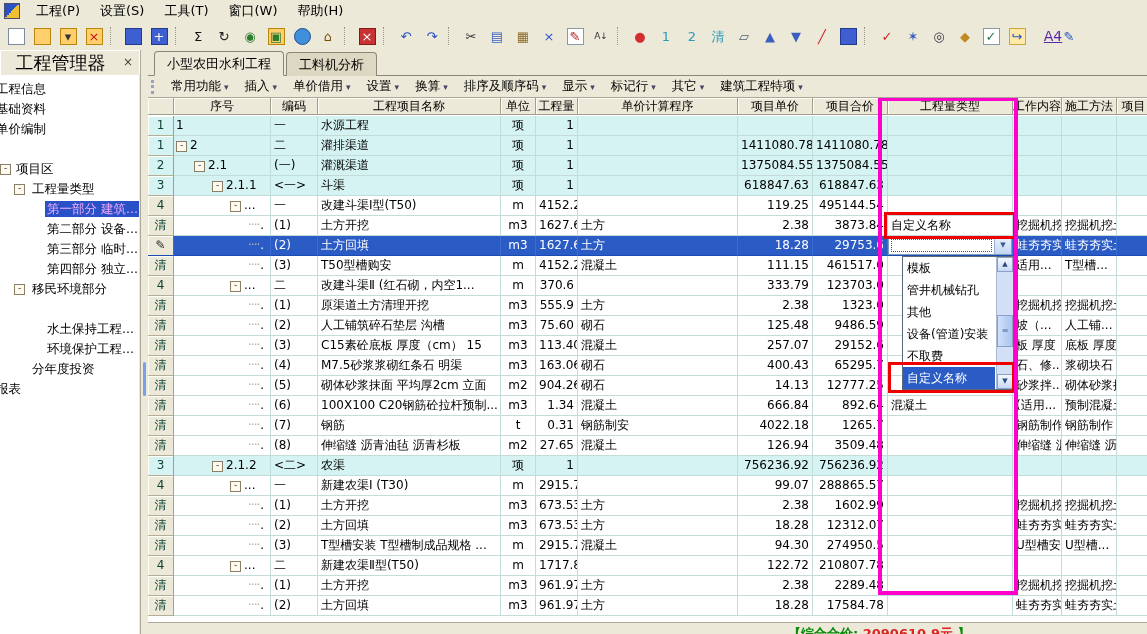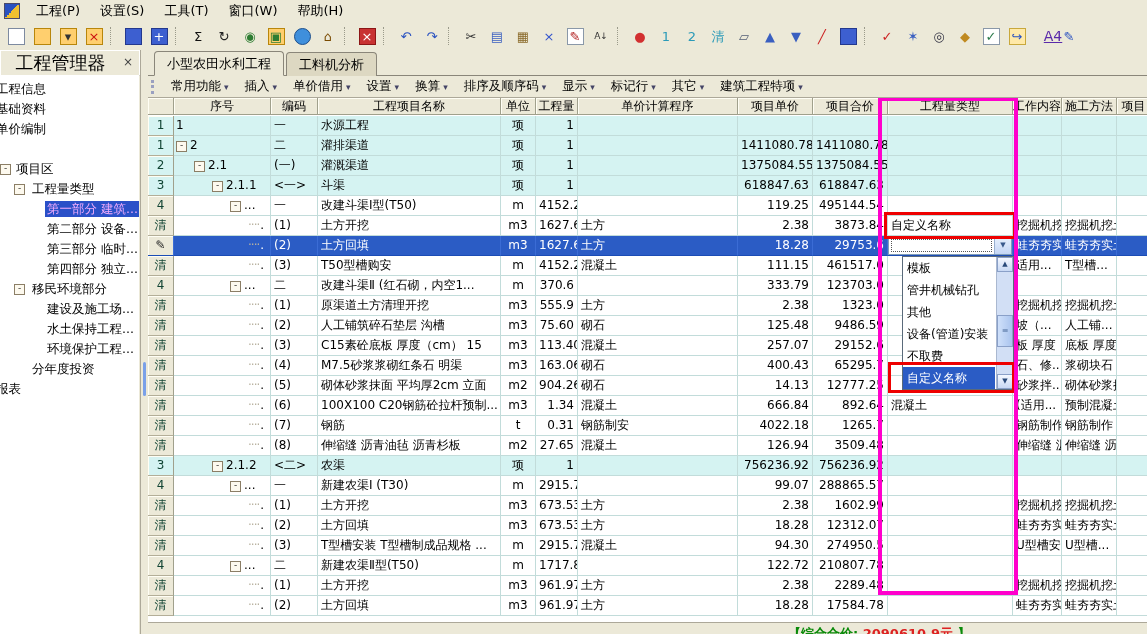--- a/index.html
+++ b/index.html
@@ -241,23 +241,20 @@
       </div>
       <div class="tree-item" style="top: 164px;">
         <span class="tree-label" style="left: 45px;">第三部分 临时...</span>
       </div>
       <div class="tree-item" style="top: 184px;">
         <span class="tree-label" style="left: 45px;">第四部分 独立...</span>
       </div>
       <div class="tree-item" style="top: 204px;">
         <span class="tree-box" style="left: 14px;">-</span>
         <span class="tree-label" style="left: 30px;">移民环境部分</span>
-      </div>
-      <div class="tree-item" style="top: 224px;">
-        <span class="tree-label" style="left: 45px;">建设及施工场...</span>
       </div>
       <div class="tree-item" style="top: 244px;">
         <span class="tree-label" style="left: 45px;">水土保持工程...</span>
       </div>
       <div class="tree-item" style="top: 264px;">
         <span class="tree-label" style="left: 45px;">环境保护工程...</span>
       </div>
       <div class="tree-item" style="top: 284px;">
         <span class="tree-label" style="left: 30px;">分年度投资</span>
       </div>

